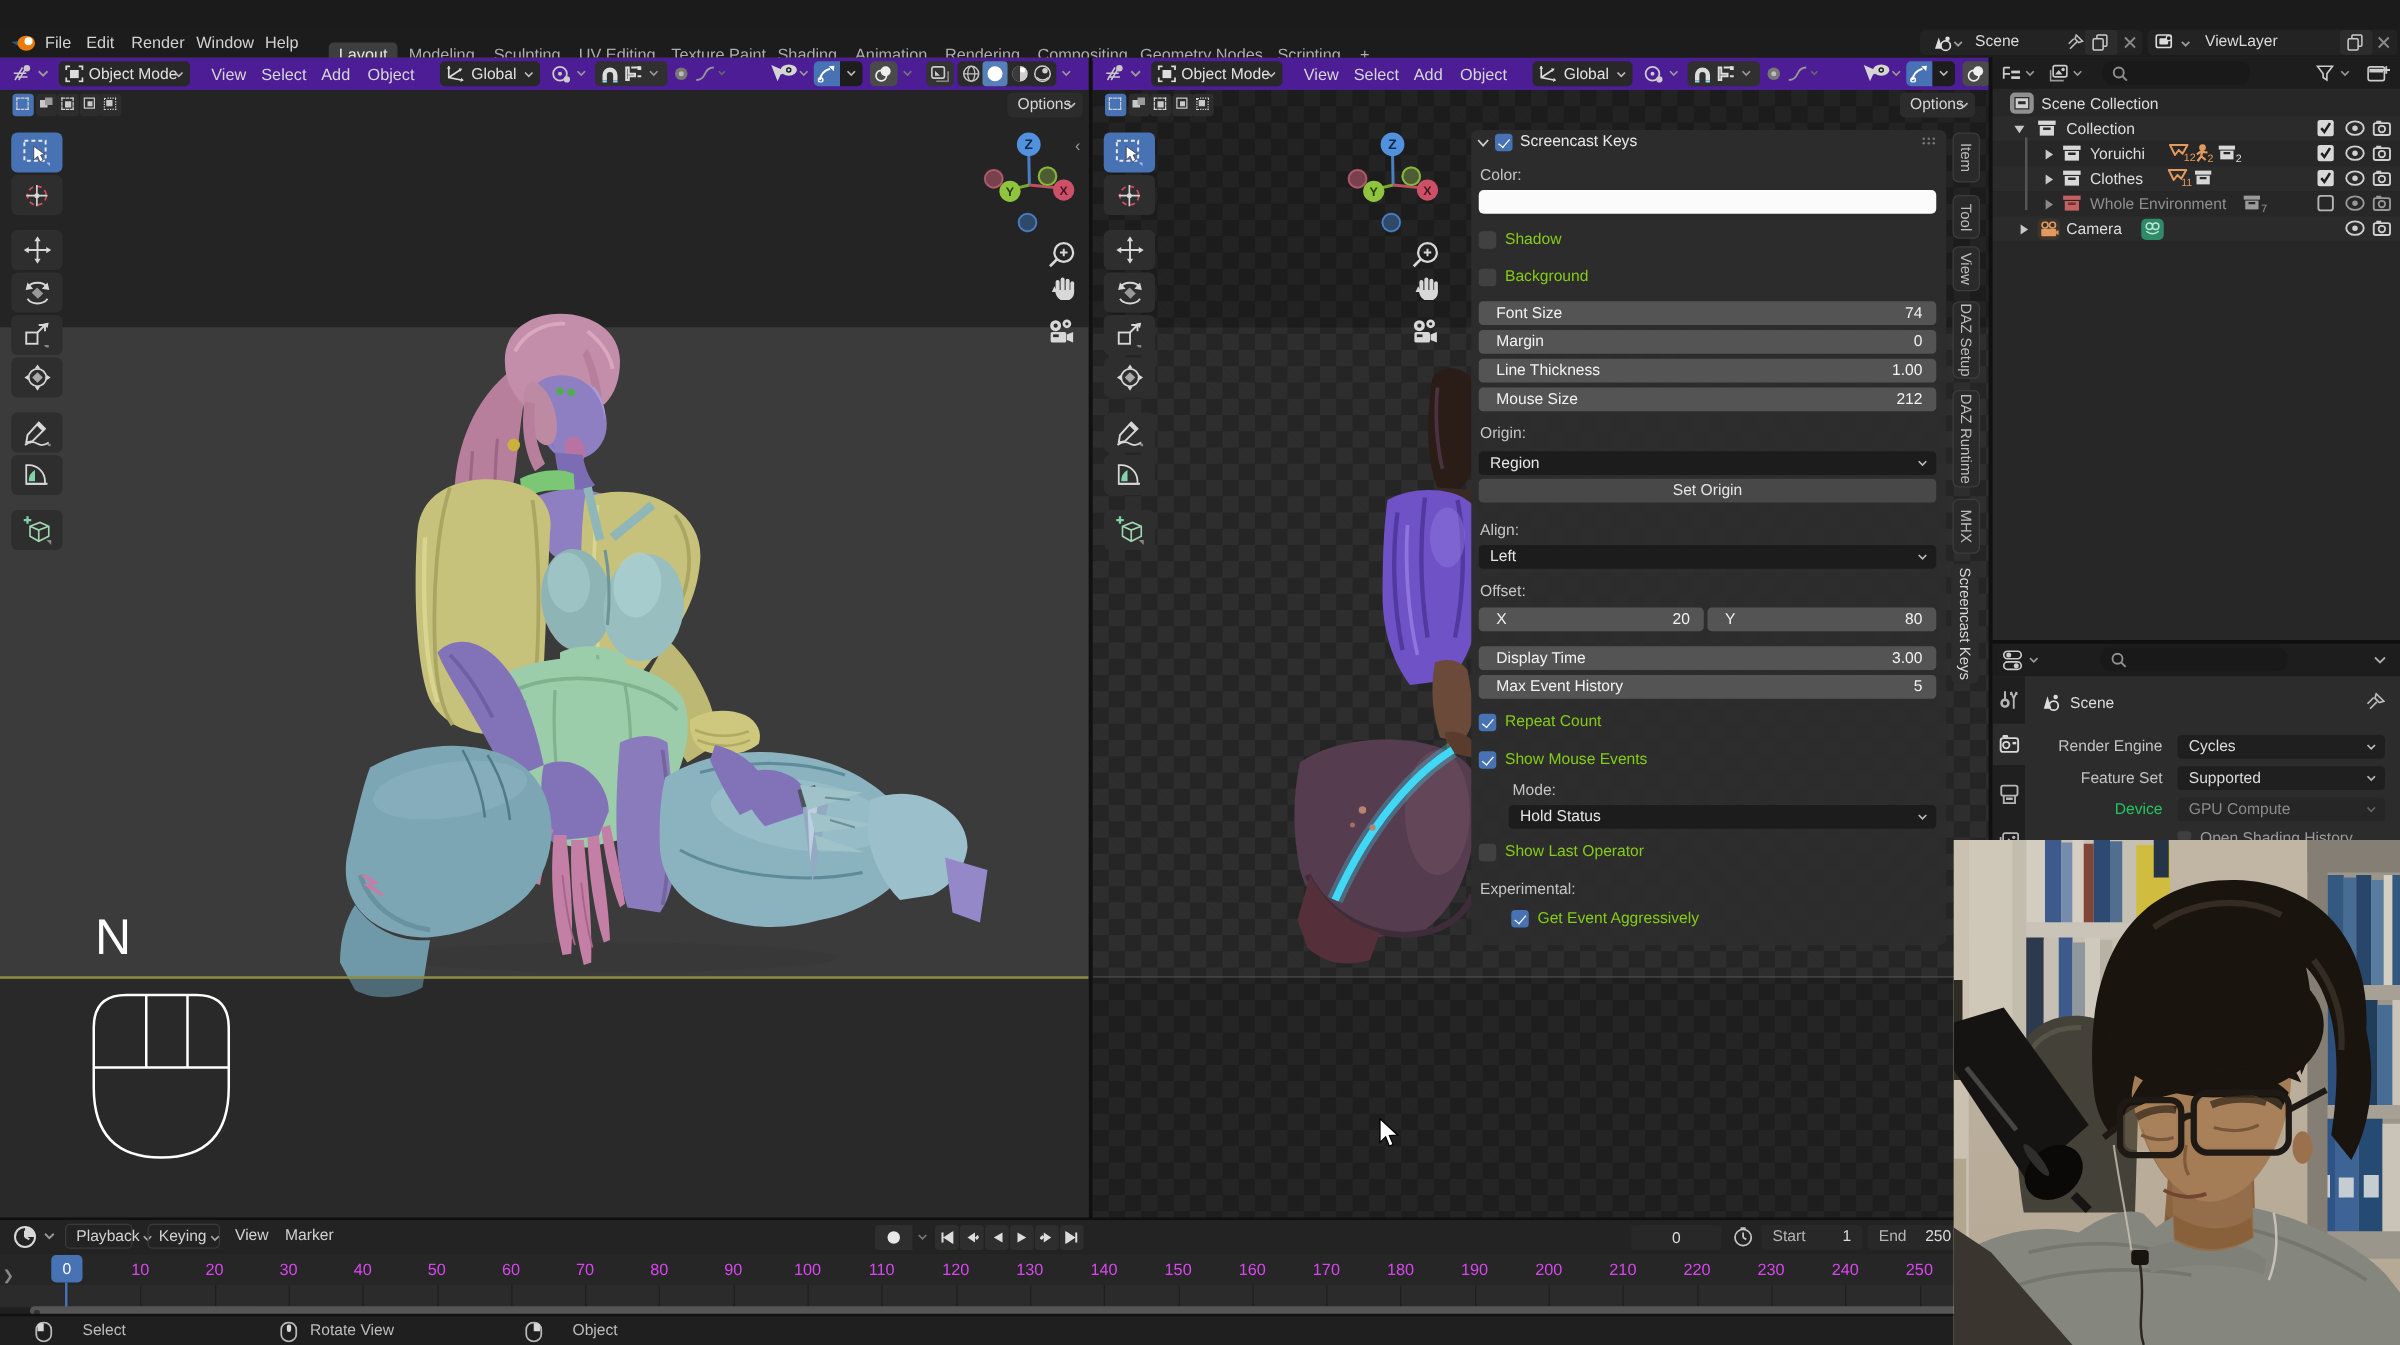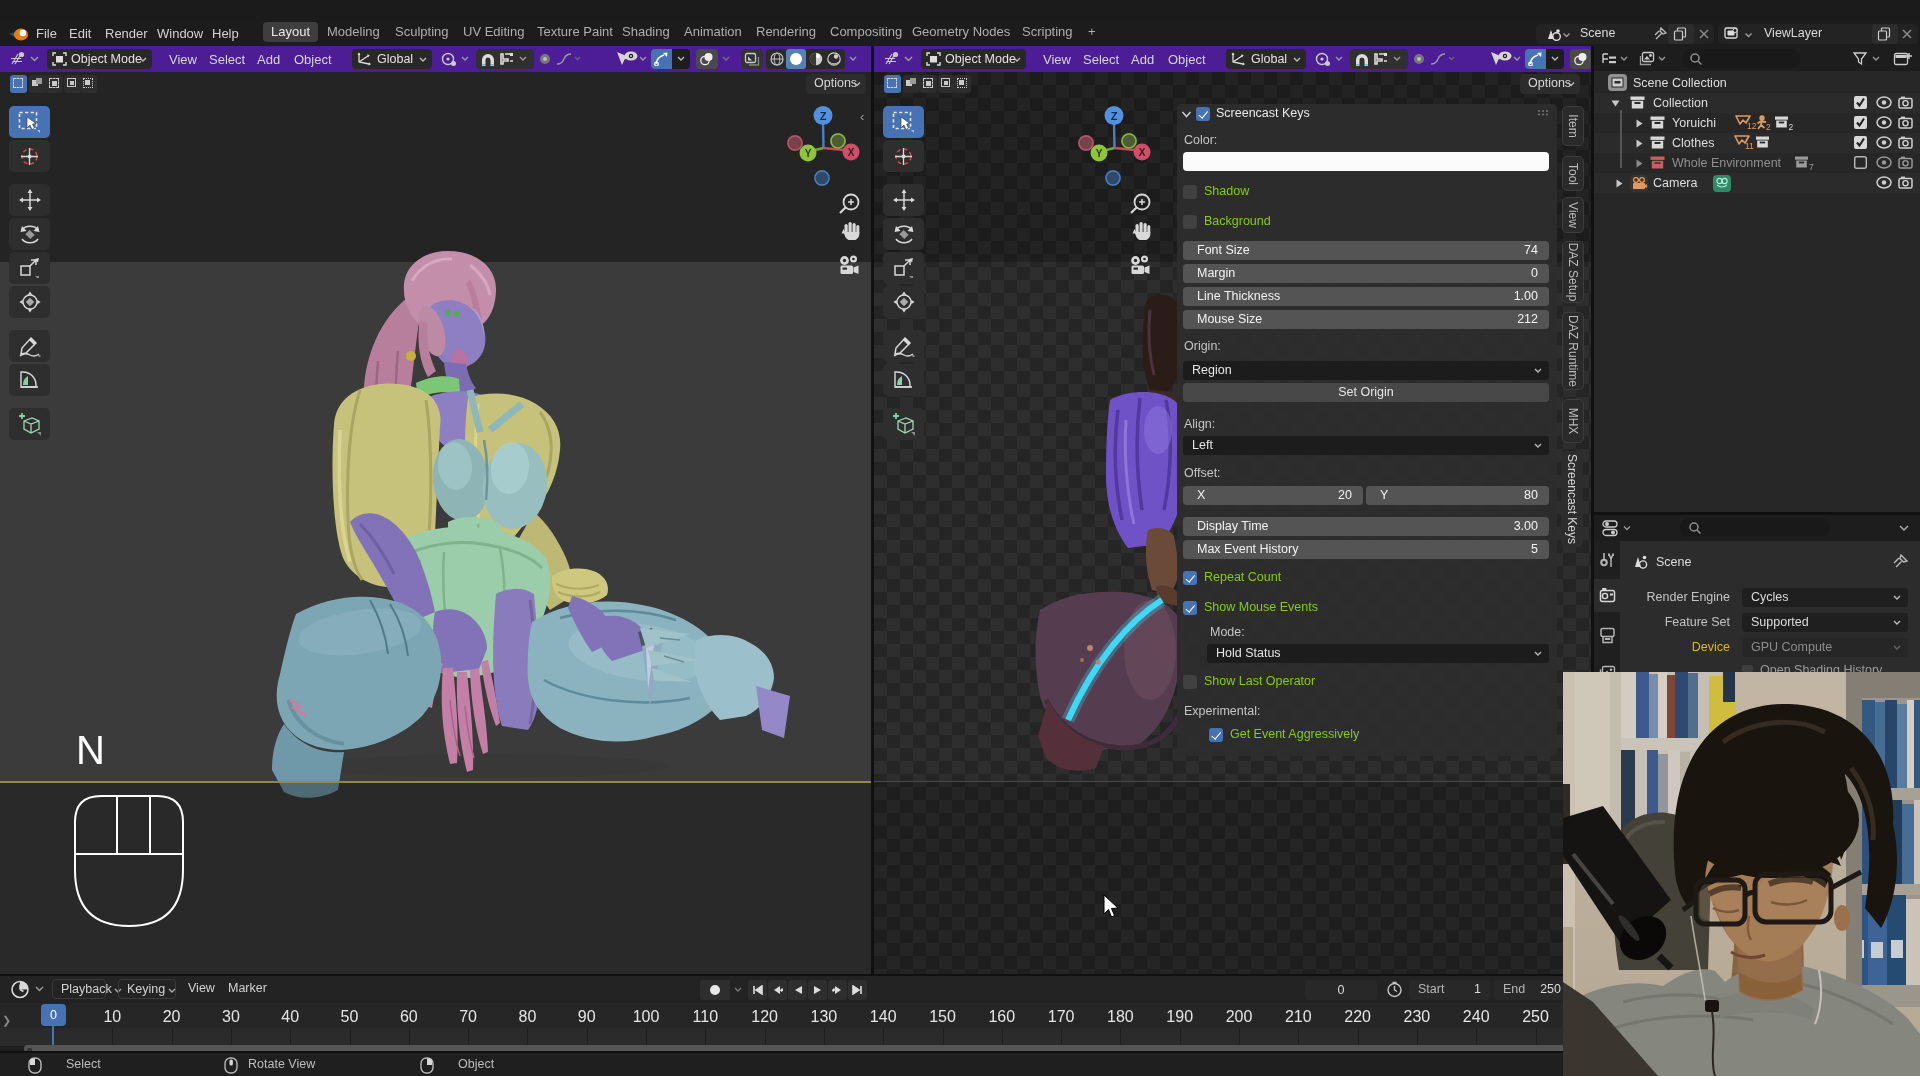--- a/index.html
+++ b/index.html
@@ -5,21 +5,21 @@
 * { margin:0; padding:0; box-sizing:border-box; }
 html,body { width:1920px; height:1076px; overflow:hidden; background:#1b1b1b;
   font-family:"Liberation Sans", sans-serif; }
 .abs { position:absolute; }
 #stage { position:relative; width:1920px; height:1076px; }
 #title { left:0; top:0; width:1920px; height:22px; background:#1c1c1c;
   color:#c9c9c9; font-size:12px; letter-spacing:-0.15px; line-height:22px; }
 #menu { left:0; top:22px; width:1920px; height:24px; background:#1c1c1c;
   color:#cfcfcf; font-size:13px; }
 .mitem { position:absolute; top:2px; height:20px; line-height:20px; color:#d2d2d2; }
-.wtab { position:absolute; top:0; height:20px; line-height:20px; padding:0 8px;
+.wtab { position:absolute; top:12px; height:20px; line-height:20px; padding:0 8px;
   border-radius:4px; color:#aeaeae; }
 .wtab.active { background:#3e3e3e; color:#e8e8e8; }
 #vpL { left:0; top:46px; width:871px; height:930px; background:#3b3b3b; overflow:hidden; }
 #vpR { left:874px; top:46px; width:717px; height:930px; overflow:hidden; background:#242424; }
 #outliner { left:1594px; top:46px; width:326px; height:466px; background:#272727; overflow:hidden; }
 #props { left:1594px; top:515px; width:326px; height:461px; background:#2c2c2c; overflow:hidden; }
 #timeline { left:0; top:976px; width:1920px; height:77px; background:#232323; overflow:hidden; }
 #status { left:0; top:1053px; width:1920px; height:23px; background:#1f1f1f; color:#bdbdbd; font-size:12.5px; }
 #webcam { left:1563px; top:672px; width:357px; height:404px; overflow:hidden; background:#cfc5b4; z-index:60; }
 .vhead { position:absolute; left:0; top:0; width:100%; height:26px; background:#4c1d95;
@@ -55,21 +55,21 @@
 .cb.on { background:#4772b3; }
 .cb.on:after { content:""; position:absolute; left:4.5px; top:1.5px; width:3.5px; height:7.5px;
   border:solid #fff; border-width:0 1.8px 1.8px 0; transform:rotate(40deg); }
 .cbl { position:absolute; color:#84cc16; white-space:nowrap; }
 .vtab { position:absolute; left:0; width:22px; background:#2a2a2a; border:1px solid #3d3d3d;
   border-radius:5px; color:#bdbdbd; font-size:12px; }
 .vtab span { position:absolute; left:3px; top:50%; transform:translateY(-50%);
   writing-mode:vertical-rl; white-space:nowrap; }
 .vtab.active { background:#2d2d2d; border-color:#2d2d2d; color:#d8d8d8; }
 .orow { position:absolute; left:0; width:100%; height:20px; font-size:12.5px; color:#d6d6d6; }
-.tl-num { position:absolute; top:32px; color:#e5e5e5; font-size:16px; transform:translateX(-50%); }
+.tl-num { position:absolute; top:32px; color:#d946ef; font-size:13px; transform:translateX(-50%); }
 .tbtn { position:absolute; top:4px; height:20px; background:#2e2e2e; border-radius:3px; }
 .txt { position:absolute; white-space:nowrap; }
 .plabel { position:absolute; color:#c3c3c3; font-size:12.5px; text-align:right; width:130px; }
 .pdd { position:absolute; left:148px; width:166px; height:19px; background:#1f1f1f;
   border-radius:3.5px; color:#dcdcdc; font-size:12.5px; line-height:19px; }
 </style>
 </head>
 <body>
 <div id="stage">
 
@@ -1104,21 +1104,21 @@
           <path d="M2,2 L5,5 L8,2" stroke="#bbb" stroke-width="1.4" fill="none"></path>
         </svg>
     </div>
     <span class="plabel" style="left:6px;top:100px">Feature Set</span>
     <div class="pdd" style="top:98px">
         <span style="position:absolute;left:9px">Supported</span>
       <svg class="abs" style="right:6px;top:6px" width="10" height="8" viewBox="0 0 10 8">
           <path d="M2,2 L5,5 L8,2" stroke="#bbb" stroke-width="1.4" fill="none"></path>
         </svg>
     </div>
-    <span class="plabel" style="left:6px;top:125px;color:#eab308">Device</span>
+    <span class="plabel" style="left:6px;top:125px;color:#22c55e">Device</span>
     <div class="pdd" style="top:123px;color:#8b8b8b;background:#262626">
         <span style="position:absolute;left:9px">GPU Compute</span>
       <svg class="abs" style="right:6px;top:6px" width="10" height="8" viewBox="0 0 10 8">
           <path d="M2,2 L5,5 L8,2" stroke="#666" stroke-width="1.4" fill="none"></path>
         </svg>
     </div>
     <div class="abs" style="left:148px;top:150px;width:11px;height:7px;background:#3f3f3f;border-radius:2px"></div>
     <span class="txt" style="left:166px;top:148px;font-size:12.5px;color:#9b9b9b">Open Shading History</span>
   </div>
 

